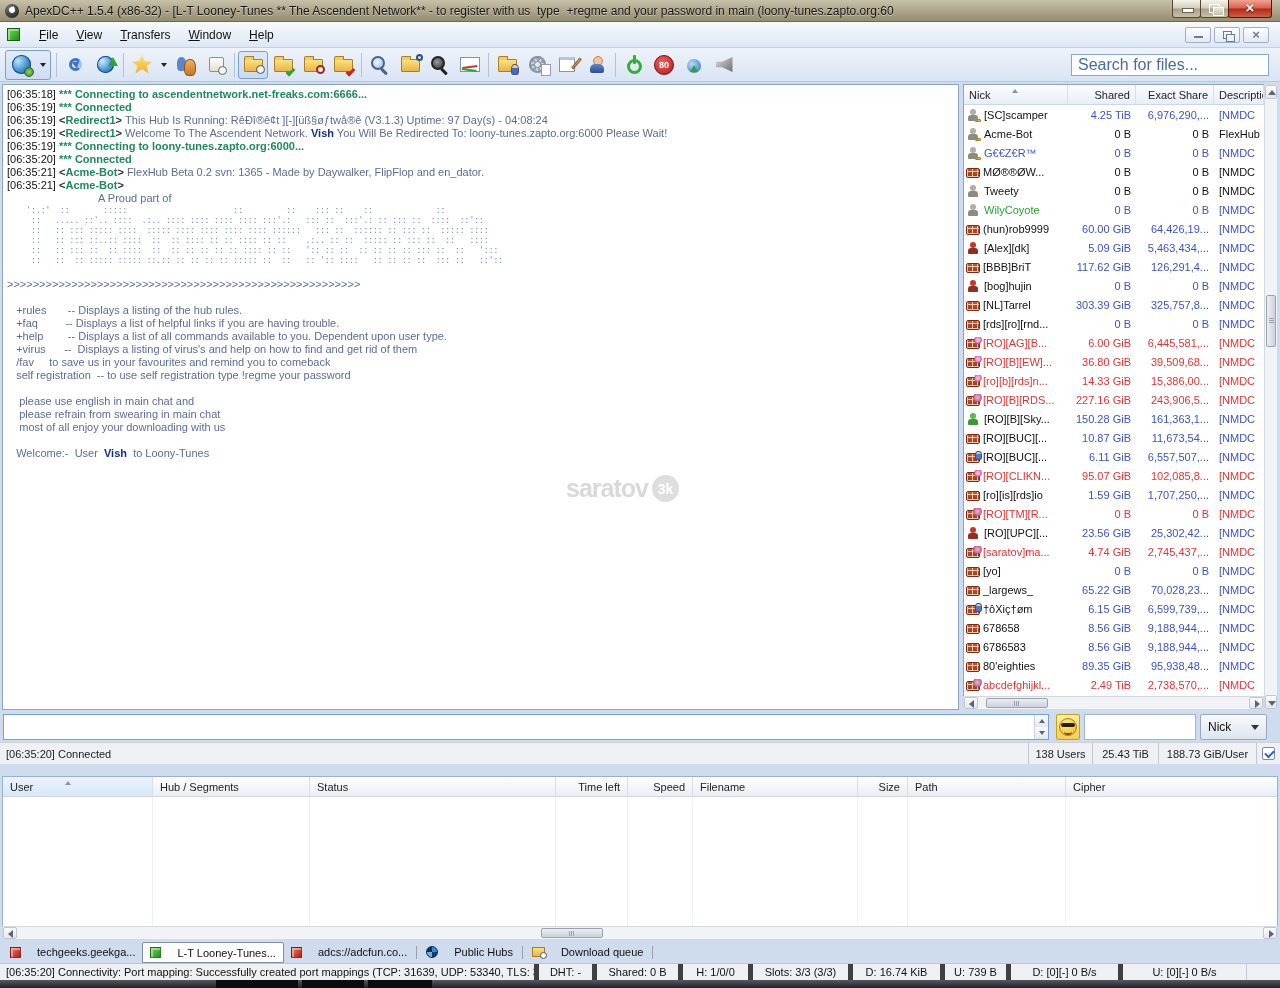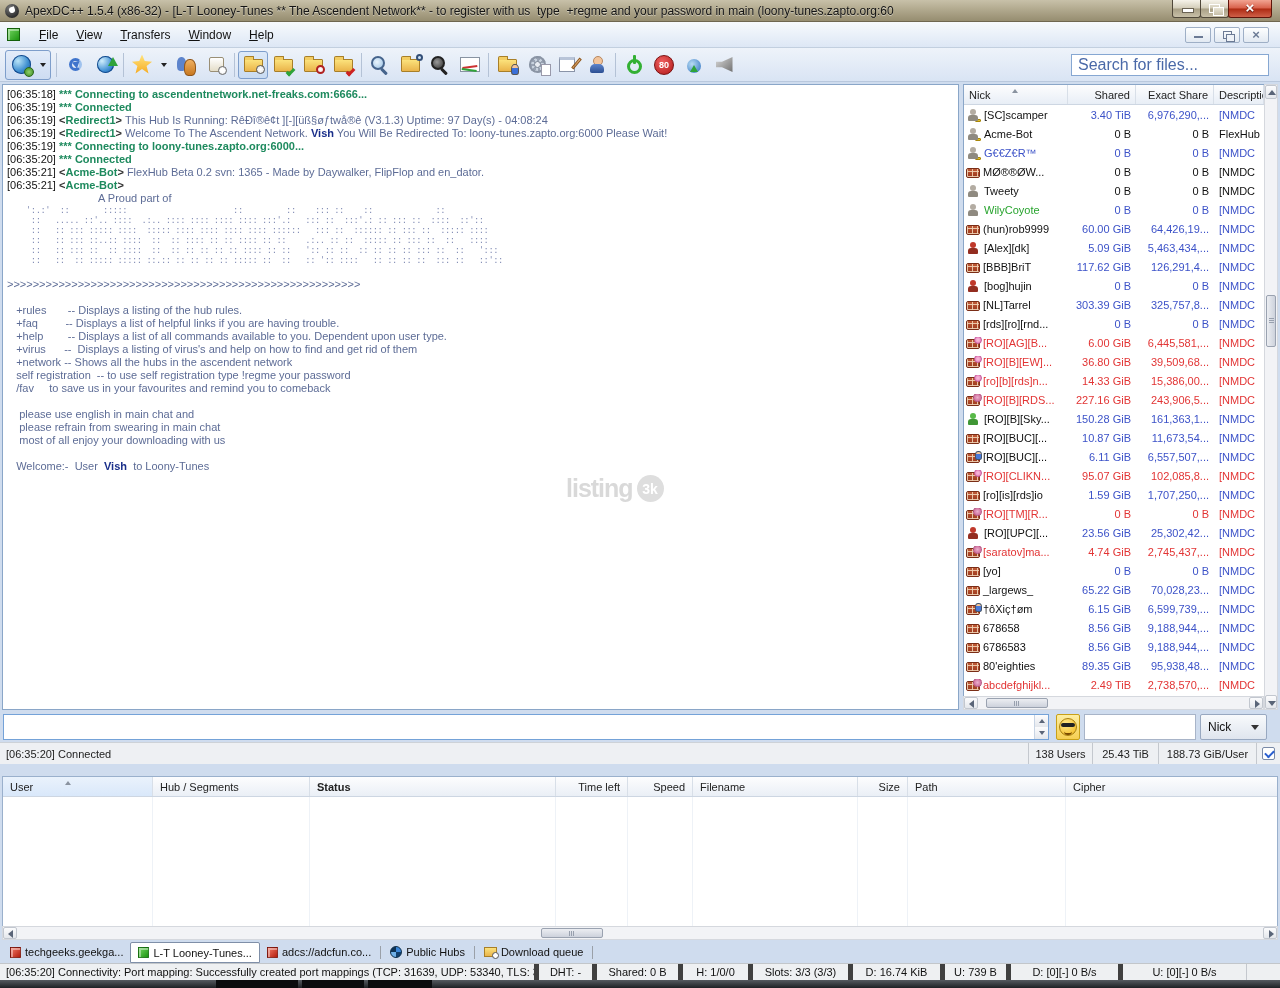--- a/index.html
+++ b/index.html
@@ -190,21 +190,21 @@
   
   .trans{position:absolute;left:2px;top:776px;width:1276px;height:150px;background:#fff;border:1px solid #9ab0cc;border-bottom:none;overflow:hidden}
   .t-head{height:20px;display:flex;background:linear-gradient(#fdfdfe,#eaeff6);border-bottom:1px solid #cdd6e2;font-size:11px;color:#222}
   .t-cell{border-right:1px solid #d8dfe8;padding:0 7px;display:flex;align-items:center;position:relative;white-space:nowrap;overflow:hidden}
   .t-cell.r{justify-content:flex-end}
   .t-cell.sel{background:linear-gradient(#eaf2fc,#d9e8fa)}
   .t-lines div{position:absolute;top:20px;bottom:0;width:1px;background:#eef2f7}
 
   
   .tabbar{position:absolute;left:0;top:941px;width:100%;height:22px;display:flex;align-items:center;padding-left:3px;font-size:11px;color:#111}
-  .tab{display:flex;align-items:center;gap:4px;padding:3px 7px;height:20px;white-space:nowrap}
+  .tab{display:flex;align-items:center;gap:16px;padding:3px 7px;height:20px;white-space:nowrap}
   .tab.active{background:#fff;border:1px solid #7f8fa8;border-radius:2px 2px 0 0;height:21px;margin-top:1px}
   .tab.bold{font-weight:normal}
   .tabdiv{width:1px;height:13px;background:#9aa0a8;margin:0 2px}
   .tabcube{width:11px;height:11px;border:1px solid rgba(60,0,0,.5);background:linear-gradient(135deg,#f27a68,#b41e0e);box-shadow:inset 2px 2px 0 rgba(255,255,255,.4);flex:0 0 11px}
   .tabcube.green{border-color:rgba(0,60,0,.5);background:linear-gradient(135deg,#74d562,#1c9410)}
   .tabglobe{width:12px;height:12px;border-radius:50%;background:conic-gradient(#3a86d8 0 25%,#12406e 0 50%,#6fb0e8 0 75%,#0d3356 0);border:1px solid #0a2c4a;flex:0 0 12px}
   .tabfolder{position:relative;width:13px;height:10px;background:linear-gradient(#fbe27c,#eab44a);border:1px solid #a87f28;flex:0 0 13px}
   .tabfolder i{position:absolute;right:-3px;bottom:-3px;width:7px;height:7px;border-radius:50%;background:#fff;border:1px solid #555}
 
   
@@ -378,52 +378,51 @@
         <div class="cline artline"><span class="c-art">     ::   :: ::: ::..:: ::::  ::  :: :::: :: :: :::: :: ::    .:.. :: ::  ::::: :: ::: ::  ::   ::::</span></div>
         <div class="cline artline"><span class="c-art">     ::   :: ::: ::  :: ::::  ::  :: :: :: :: :: :::: :: ::   ':: :: ::  :: :: :: :: ::: ::  ::   ':::</span></div>
         <div class="cline artline"><span class="c-art">     ::   ::  :: ::::: ::::: ::.:: :: :: :: :: ::::: ::  ::   :: ':: ::::   :: :: :: ::  ::: ::   ::'::</span></div>
         <div class="cline">&nbsp;</div>
         <div class="cline"><span class="c-msg">&gt;&gt;&gt;&gt;&gt;&gt;&gt;&gt;&gt;&gt;&gt;&gt;&gt;&gt;&gt;&gt;&gt;&gt;&gt;&gt;&gt;&gt;&gt;&gt;&gt;&gt;&gt;&gt;&gt;&gt;&gt;&gt;&gt;&gt;&gt;&gt;&gt;&gt;&gt;&gt;&gt;&gt;&gt;&gt;&gt;&gt;&gt;&gt;&gt;&gt;&gt;&gt;&gt;&gt;&gt;</span></div>
         <div class="cline">&nbsp;</div>
         <div class="cline"><span class="c-msg">   +rules       -- Displays a listing of the hub rules.</span></div>
         <div class="cline"><span class="c-msg">   +faq         -- Displays a list of helpful links if you are having trouble.</span></div>
         <div class="cline"><span class="c-msg">   +help        -- Displays a list of all commands available to you. Dependent upon user type.</span></div>
         <div class="cline"><span class="c-msg">   +virus      --  Displays a listing of virus's and help on how to find and get rid of them</span></div>
-        <div class="cline"><span class="c-msg">   +network -- Shows all the hubs in the ascendent network</span></div>
+        <div class="cline"><span class="c-msg">   /fav     to save us in your favourites and remind you to comeback</span></div>
         <div class="cline"><span class="c-msg">   self registration  -- to use self registration type !regme your password</span></div>
-        <div class="cline"><span class="c-msg">   /fav     to save us in your favourites and remind you to comeback</span></div>
         <div class="cline">&nbsp;</div>
         <div class="cline"><span class="c-msg">    please use english in main chat and</span></div>
         <div class="cline"><span class="c-msg">    please refrain from swearing in main chat</span></div>
         <div class="cline"><span class="c-msg">    most of all enjoy your downloading with us</span></div>
         <div class="cline">&nbsp;</div>
         <div class="cline"><span class="c-msg">   Welcome:-  User  </span><span class="c-vish">Vish</span><span class="c-msg">  to Loony-Tunes</span></div>
       </div>
   </div>
   <div class="wm">
-    <span>listing</span>
+    <span>saratov</span>
     <span class="wm-badge">3k</span>
   </div>
 
   <div class="ulist">
     <div class="ul-head" id="ul-head">
         <div class="hcell" style="width: 104px; flex: 0 0 104px;">Nick<span class="sortup"></span></div>
         <div class="hcell r" style="width: 68px; flex: 0 0 68px;">Shared</div>
         <div class="hcell r" style="width: 78px; flex: 0 0 78px;">Exact Share</div>
         <div class="hcell" style="flex: 1 1 0%;">Description</div>
       </div>
     <div class="ul-rows" id="ul-rows">
         <div class="urow default">
           <div class="u-nick">
             <span class="uicon p i-user-key">
               <i></i>
             </span>
             <span class="ntext">[SC]scamper</span>
           </div>
-          <div class="u-shared u-val">3.40 TiB</div>
+          <div class="u-shared u-val">4.25 TiB</div>
           <div class="u-exact u-val">6,976,290,...</div>
           <div class="u-desc u-val">[NMDC</div>
         </div>
         <div class="urow black">
           <div class="u-nick">
             <span class="uicon p i-user-key">
               <i></i>
             </span>
             <span class="ntext">Acme-Bot</span>
           </div>
@@ -788,21 +787,21 @@
     <span class="hs-seg hs-per">188.73 GiB/User</span>
     <span class="hs-check">
         <span class="cbx"></span>
       </span>
   </div>
 
   <div class="trans">
     <div class="t-head" id="t-head">
         <div class="t-cell sel" style="width: 150px; flex: 0 0 150px;">User<span class="sortup" style="left: 62px;"></span></div>
         <div class="t-cell" style="width: 157px; flex: 0 0 157px;">Hub / Segments</div>
-        <div class="t-cell" style="width: 246px; flex: 0 0 246px; font-weight: bold;">Status</div>
+        <div class="t-cell" style="width: 246px; flex: 0 0 246px;">Status</div>
         <div class="t-cell r" style="width: 72px; flex: 0 0 72px;">Time left</div>
         <div class="t-cell r" style="width: 65px; flex: 0 0 65px;">Speed</div>
         <div class="t-cell" style="width: 165px; flex: 0 0 165px;">Filename</div>
         <div class="t-cell r" style="width: 50px; flex: 0 0 50px;">Size</div>
         <div class="t-cell" style="width: 158px; flex: 0 0 158px;">Path</div>
         <div class="t-cell" style="width: 217px; flex: 0 0 217px;">Cipher</div>
       </div>
     <div class="t-lines" id="t-lines">
         <div style="left: 149px;"></div>
         <div style="left: 306px;"></div>

